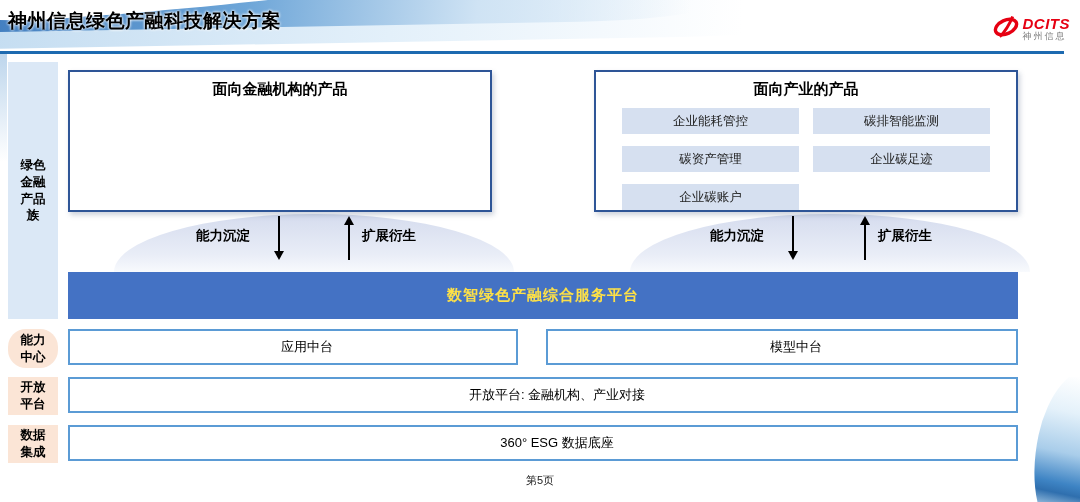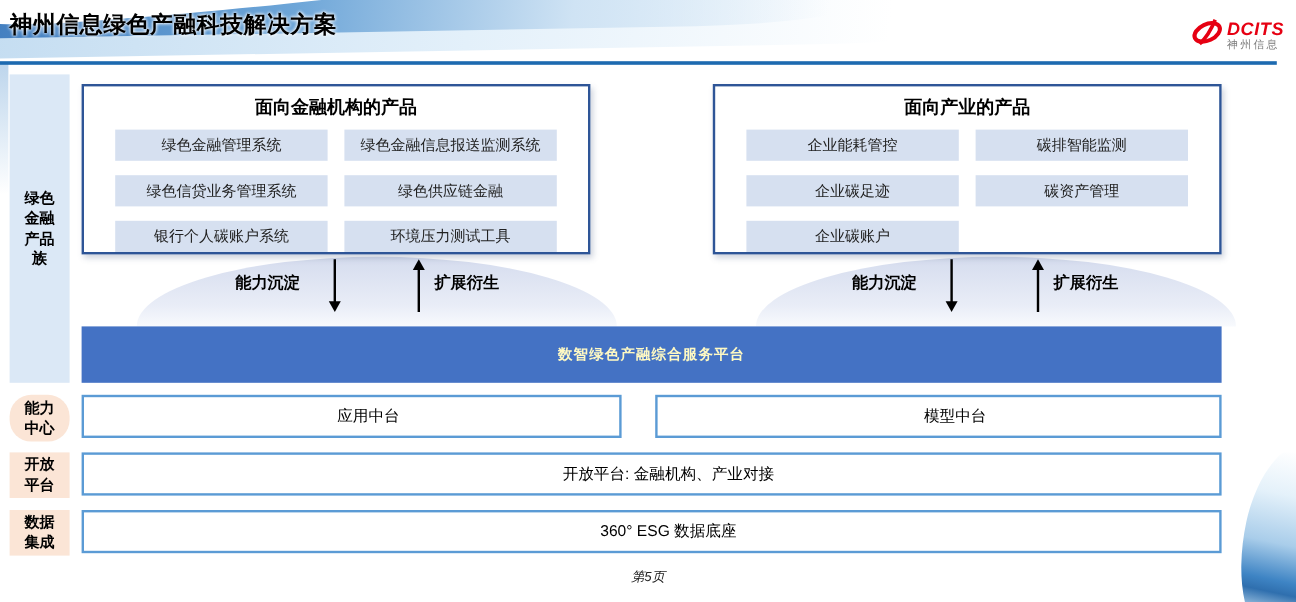--- a/index.html
+++ b/index.html
@@ -43,27 +43,27 @@
     background:linear-gradient(to bottom,#d5dcee 0%,#e9edf7 70%,#f8fafd 100%);
     border-radius:50% 50% 0 0/100% 100% 0 0;}
   .arrow{position:absolute;width:2px;background:#000;z-index:2;}
   .arrow:after{content:"";position:absolute;left:-4px;border-left:5px solid transparent;
     border-right:5px solid transparent;}
   .arrow.down:after{bottom:-8px;border-top:9px solid #000;}
   .arrow.up:after{top:-8px;border-bottom:9px solid #000;}
   .arrow-label{position:absolute;font-weight:bold;font-size:13.5px;z-index:2;}
   
   .platform-bar{position:absolute;left:68px;top:272px;width:950px;height:47px;background:#4472c4;
-    display:flex;align-items:center;justify-content:center;color:#fef9c3;font-weight:bold;
-    font-size:12px;letter-spacing:1px;z-index:3;}
+    display:flex;align-items:center;justify-content:center;color:#fde047;font-weight:bold;
+    font-size:15px;letter-spacing:1px;z-index:3;}
   .row-box{position:absolute;background:#fff;border:2px solid #5b9bd5;box-sizing:border-box;
     display:flex;align-items:center;justify-content:center;font-size:13px;z-index:3;padding-left:28px;}
   
   .page-num{position:absolute;left:0;right:0;top:473px;text-align:center;
-    font-size:11px;font-style:italic;color:#222;}
+    font-size:11px;color:#222;}
   .corner-swoosh{position:absolute;right:0;bottom:0;width:75px;height:125px;overflow:hidden;}
   .blade{position:absolute;right:-30px;bottom:-34px;width:74px;height:170px;transform:rotate(12deg);
     border-radius:55% 45% 40% 60%/45% 35% 65% 55%;
     background:linear-gradient(to bottom,rgba(255,255,255,0) 6%,#e4f1fa 28%,#a9cdea 52%,
       #3e84c4 70%,#2f6fae 76%,#bcd9ef 88%,#eef6fc 100%);}
 </style>
 </head>
 <body>
 
 <div class="slide">
@@ -98,37 +98,29 @@
 族</div>
   <div class="side side-peach" style="top:329px;height:39px;border-radius:18px;">能力
 中心</div>
   <div class="side side-peach" style="top:377px;height:38px;">开放
 平台</div>
   <div class="side side-peach" style="top:425px;height:38px;">数据
 集成</div>
 
   <div class="pbox" style="left:68px;">
     <div class="pbox-title">面向金融机构的产品</div>
-    <div class="pbox-grid">
-      <div class="pitem">绿色金融管理系统</div>
-      <div class="pitem">绿色金融信息报送监测系统</div>
-      <div class="pitem">绿色信贷业务管理系统</div>
-      <div class="pitem">绿色供应链金融</div>
-      <div class="pitem">银行个人碳账户系统</div>
-      <div class="pitem">环境压力测试工具</div>
-    </div>
   </div>
 
   <div class="pbox" style="left:594px;">
     <div class="pbox-title">面向产业的产品</div>
     <div class="pbox-grid">
       <div class="pitem">企业能耗管控</div>
       <div class="pitem">碳排智能监测</div>
+      <div class="pitem">碳资产管理</div>
       <div class="pitem">企业碳足迹</div>
-      <div class="pitem">碳资产管理</div>
       <div class="pitem">企业碳账户</div>
     </div>
   </div>
 
   <div class="dome" style="left:114px;"></div>
   <div class="dome" style="left:630px;"></div>
 
   <div class="arrow-label" style="left:196px;top:227px;">能力沉淀</div>
   <div class="arrow down" style="left:278px;top:216px;height:36px;"></div>
   <div class="arrow up" style="left:348px;top:224px;height:36px;"></div>

